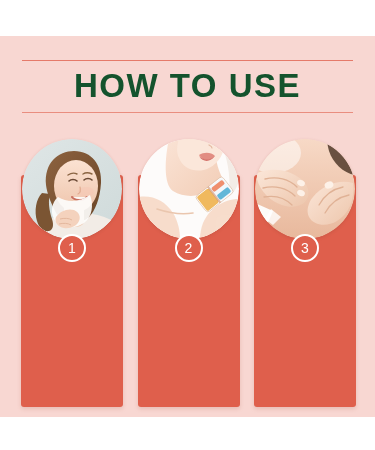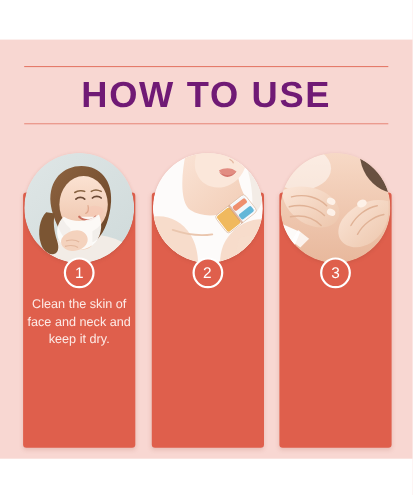--- a/index.html
+++ b/index.html
@@ -33,21 +33,21 @@
   }
   .rule {
     width: 100%;
     height: 1px;
     background: #df5b47;
     opacity: .75;
   }
   .rule.bottom { opacity: .6; }
   .title-text {
     text-align: center;
-    color: #701a75;
+    color: #14532d;
     font-family: "Liberation Sans", sans-serif;
     font-weight: bold;
     font-size: 33px;
     letter-spacing: 1.5px;
     line-height: 44px;
     padding: 3px 0 4px 0;
     white-space: nowrap;
   }
 
   
@@ -208,21 +208,20 @@
             <path d="M38 80c4-1 9-1 12 1" stroke="#e3b79d" stroke-width="1" fill="none"></path>
             <path d="M37 85c4-1 9-1 12 1" stroke="#e3b79d" stroke-width="1" fill="none"></path>
           </g>
         </svg>
       </div>
 
       <div class="badge">
         <span>1</span>
       </div>
 
-      <div class="caption large">Clean the skin of face and neck and keep it dry.</div>
     </div>
 
     <div class="card">
       <div class="card-body"></div>
 
       <div class="photo">
         <svg viewBox="0 0 100 100" xmlns="http://www.w3.org/2000/svg">
           <defs>
             <clipPath id="c2">
                 <circle cx="50" cy="50" r="50"></circle>

